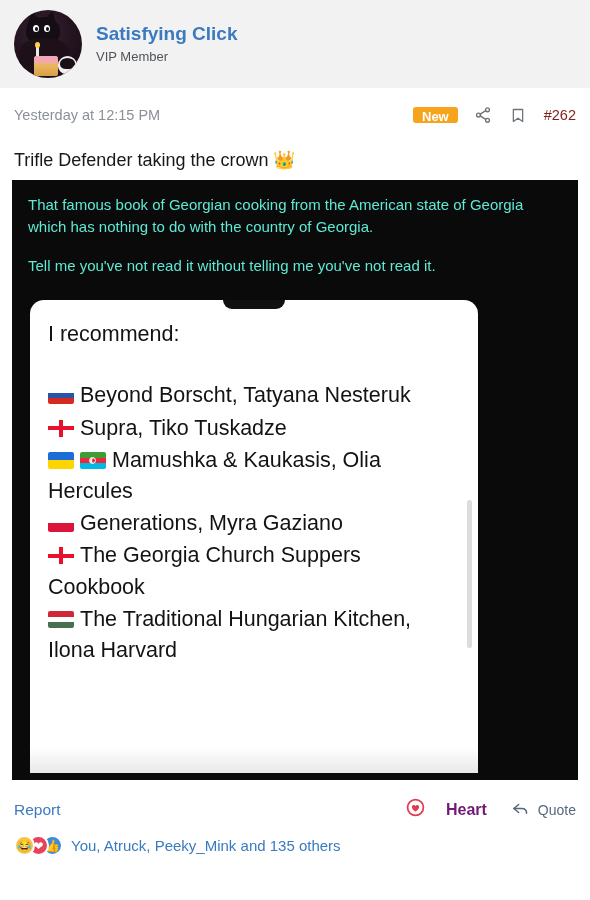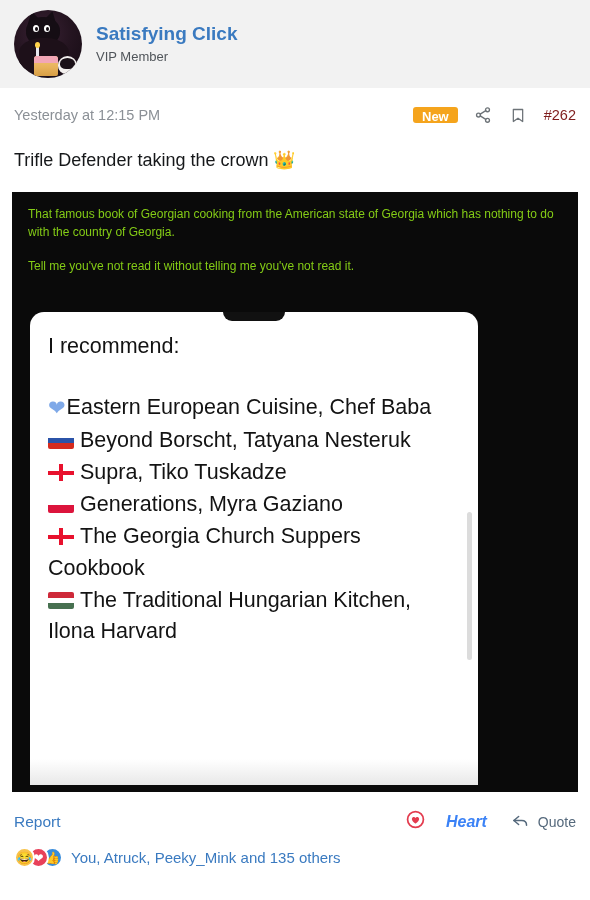--- a/index.html
+++ b/index.html
@@ -173,42 +173,42 @@
     justify-content: center;
     color: #6d7378;
   }
   .post-num {
     font-size: 14.5px;
     color: #7f1d1d;
   }
 
   
   .post-title {
-    padding: 6px 14px 20px;
+    padding: 6px 14px 8px;
     font-size: 18px;
     color: #16181a;
     line-height: 1.35;
   }
   .crown {
     font-size: 18px;
     letter-spacing: 0;
   }
 
   
   .embed {
     position: relative;
     margin: 0 12px;
     background: #0a0a0a;
     height: 600px;
     overflow: hidden;
   }
   .embed-caption {
     padding: 14px 16px 0;
-    color: #84cc16;
-    font-size: 12px;
+    color: #5eead4;
+    font-size: 15px;
     line-height: 1.45;
   }
   .embed-caption p { margin: 0; }
   .embed-caption p + p { margin-top: 17px; }
 
   .inner-card {
     position: absolute;
     left: 18px;
     right: 100px;
     top: 120px;
@@ -325,24 +325,23 @@
   .actions-right {
     margin-left: auto;
     display: flex;
     align-items: center;
     gap: 24px;
   }
   .heart-btn {
     display: flex;
     align-items: center;
     gap: 21px;
-    color: #3b82f6;
+    color: #701a75;
     font-size: 16px;
     font-weight: bold;
-    font-style: italic;
   }
   .quote-btn {
     display: flex;
     align-items: center;
     gap: 7px;
     color: #55697c;
     font-size: 14px;
   }
 
   
@@ -431,27 +430,27 @@
     <p>That famous book of Georgian cooking from the American state of Georgia which has nothing to do with the country of Georgia.</p>
     <p>Tell me you've not read it without telling me you've not read it.</p>
   </div>
 
   <div class="inner-card">
     <div class="notch"></div>
     <div class="inner-content">
       <div class="rec-head">I recommend:</div>
       <ul class="rec-list">
         <li>
-          <span class="heart-emoji">❤</span><span>Eastern European Cuisine, Chef Baba</span>
-        </li>
-        <li>
           <span class="flag ru"></span><span>Beyond Borscht, Tatyana Nesteruk</span>
         </li>
         <li>
           <span class="flag ge"></span><span>Supra, Tiko Tuskadze</span>
+        </li>
+        <li>
+          <span class="flag ua"></span><span class="flag az"></span><span>Mamushka &amp; Kaukasis, Olia Hercules</span>
         </li>
         <li>
           <span class="flag pl"></span><span>Generations, Myra Gaziano</span>
         </li>
         <li>
           <span class="flag ge"></span><span>The Georgia Church Suppers Cookbook</span>
         </li>
         <li>
           <span class="flag hu"></span><span>The Traditional Hungarian Kitchen, Ilona Harvard</span>
         </li>

